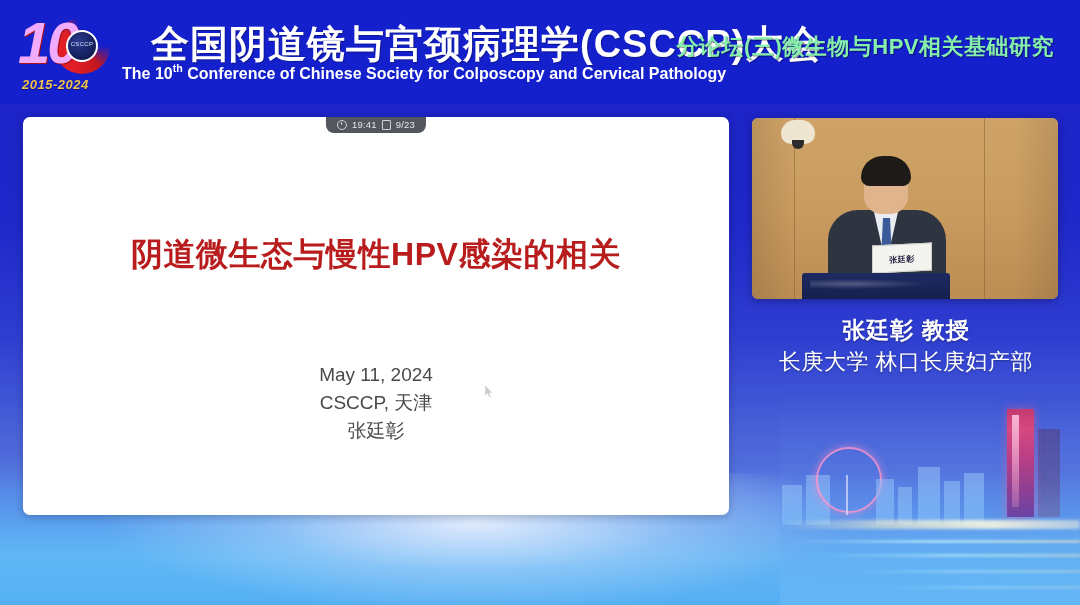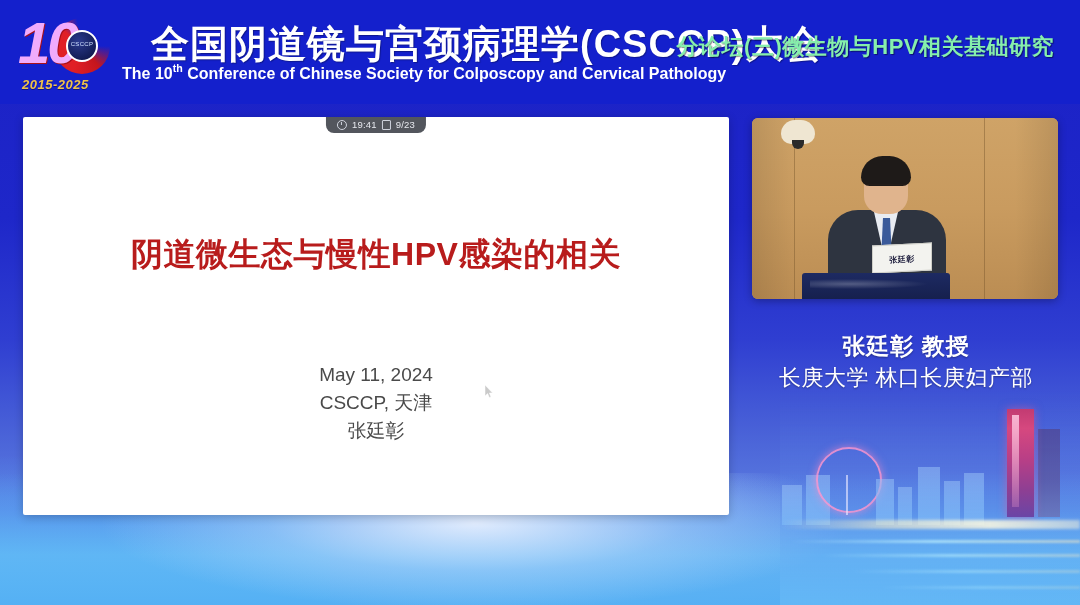--- a/index.html
+++ b/index.html
@@ -214,21 +214,21 @@
     white-space: nowrap;
     text-shadow: 1px 1px 1px rgba(0,0,0,0.45);
   }
 
   
   .slide {
     position: absolute;
     left: 23px; top: 117px;
     width: 706px; height: 398px;
     background: #ffffff;
-    border-radius: 2px;
+    border-radius: 7px;
     box-shadow: 0 2px 10px rgba(0,0,0,0.22);
     overflow: hidden;
   }
   .slide-title {
     position: absolute;
     left: 0; right: 0; top: 116px;
     text-align: center;
     font-size: 32px;
     font-weight: bold;
     color: #b81c1c;
@@ -401,21 +401,20 @@
     left: 8px; top: 5px; right: 8px; height: 12px;
     background: radial-gradient(ellipse at 30% 50%, rgba(255,255,255,0.25) 0%, rgba(255,255,255,0) 60%);
   }
 
   
   .spk {
     position: absolute;
     left: 740px; top: 314px;
     width: 332px;
     text-align: center;
-    margin-top: 16px;
   }
   .spk-name {
     font-size: 23px;
     font-weight: bold;
     color: #ffffff;
     letter-spacing: 1px;
     line-height: 32px;
     text-shadow: 0 1px 2px rgba(0,0,0,0.35);
   }
   .spk-aff {
@@ -455,21 +454,21 @@
     <div class="refl r4"></div>
   </div>
 
   <div class="banner">
     <div class="logo">
       <div class="logo-swoosh"></div>
       <div class="logo-ten">10</div>
       <div class="logo-disc">
         <div class="logo-disc-txt">CSCCP</div>
       </div>
-      <div class="logo-years">2015-2025</div>
+      <div class="logo-years">2015-2024</div>
     </div>
 
     <div class="banner-cn">全国阴道镜与宫颈病理学(CSCCP)大会</div>
 
     <div class="banner-en"><span>The 10</span><sup>th</sup><span> Conference of Chinese Society for Colposcopy and Cervical Pathology</span></div>
 
     <div class="banner-session">分论坛(三)微生物与HPV相关基础研究</div>
   </div>
 
   <div class="slide">

